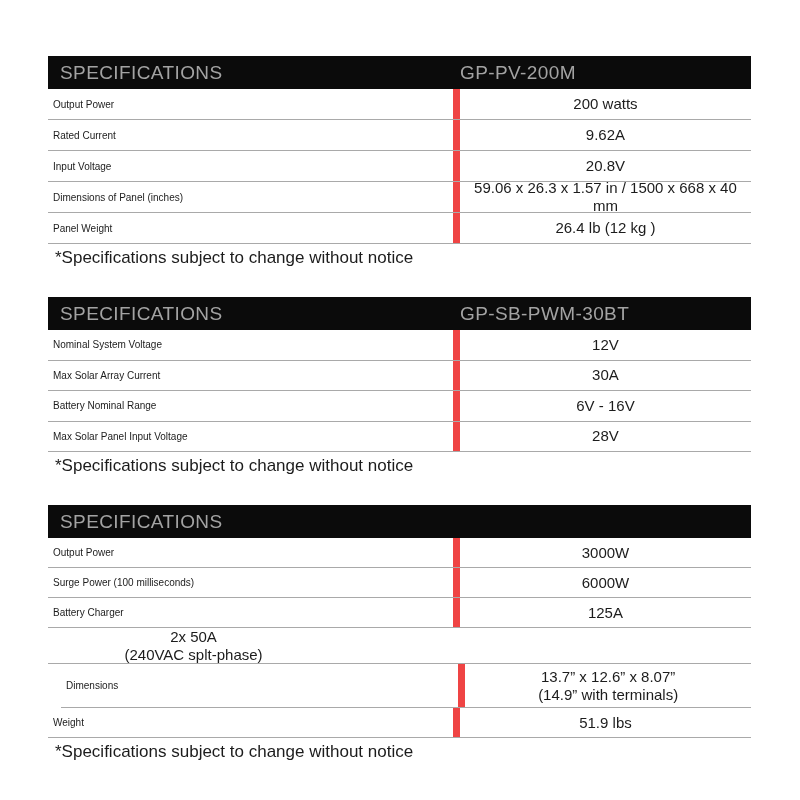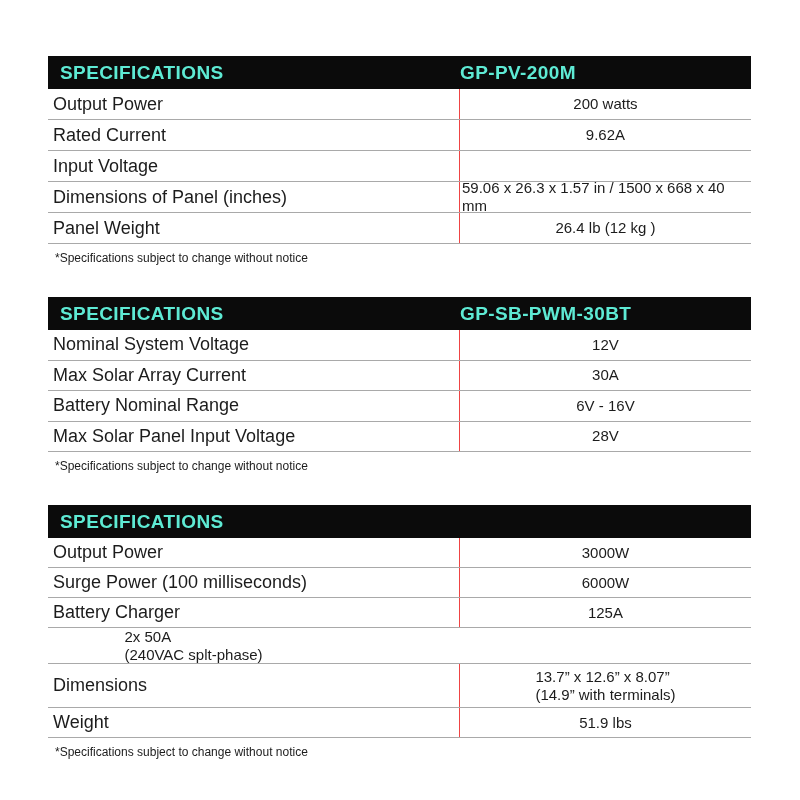--- a/index.html
+++ b/index.html
@@ -18,43 +18,43 @@
     display: flex; align-items: center;
     background: #0b0b0b; height: 33px;
   }
   .h-left {
     width: 58.6%; padding-left: 12px;
   }
   .h-right {
     width: 41.4%; text-align: left;
   }
   .h-left, .h-right {
-    color: #5eead4; font-weight: bold; font-size: 19px;
+    color: #a3a3a3; font-weight: normal; font-size: 19px;
     letter-spacing: 0.4px; line-height: 33px;
   }
 
   .spec-row { display: flex; border-bottom: 1px solid #a9a9a9; height: 31px; }
   .t2 .spec-row { height: 30.5px; }
   .t3 .spec-row { height: 30px; }
   .spec-row.tall36 { height: 36px; }
-  .spec-row.tall44 { height: 44px; }
+  .spec-row.tall44 { height: 44px; margin-left: 13px; }
 
   .cell-label {
     width: 58.6%; display: flex; align-items: center;
-    padding-left: 5px; font-size: 18px;
-    border-right: 1px solid #ef4444;
+    padding-left: 5px; font-size: 10px;
+    border-right: 7px solid #ef4444;
   }
   .cell-value {
     width: 41.4%; display: flex; align-items: center; justify-content: center;
-    font-size: 15px; line-height: 1.18;
+    text-align: center; font-size: 15px; line-height: 1.18;
     white-space: pre-line; padding: 0 2px;
   }
 
   .footnote {
-    font-size: 12px; margin: 7px 0 0 7px; line-height: 14px;
+    font-size: 17px; margin: 7px 0 0 7px; line-height: 14px;
   }
 </style>
 </head>
 <body>
 
 <div class="wrap">
 
   <section class="spec-section t1">
     <header class="spec-header">
       <span class="h-left">SPECIFICATIONS</span>
@@ -64,20 +64,21 @@
       <div class="spec-row">
         <div class="cell-label">Output Power</div>
         <div class="cell-value">200 watts</div>
       </div>
       <div class="spec-row">
         <div class="cell-label">Rated Current</div>
         <div class="cell-value">9.62A</div>
       </div>
       <div class="spec-row">
         <div class="cell-label">Input Voltage</div>
+        <div class="cell-value">20.8V</div>
       </div>
       <div class="spec-row">
         <div class="cell-label">Dimensions of Panel (inches)</div>
         <div class="cell-value">59.06 x 26.3 x 1.57 in / 1500 x 668 x 40 mm</div>
       </div>
       <div class="spec-row">
         <div class="cell-label">Panel Weight</div>
         <div class="cell-value">26.4 lb (12 kg )</div>
       </div>
     </div>

